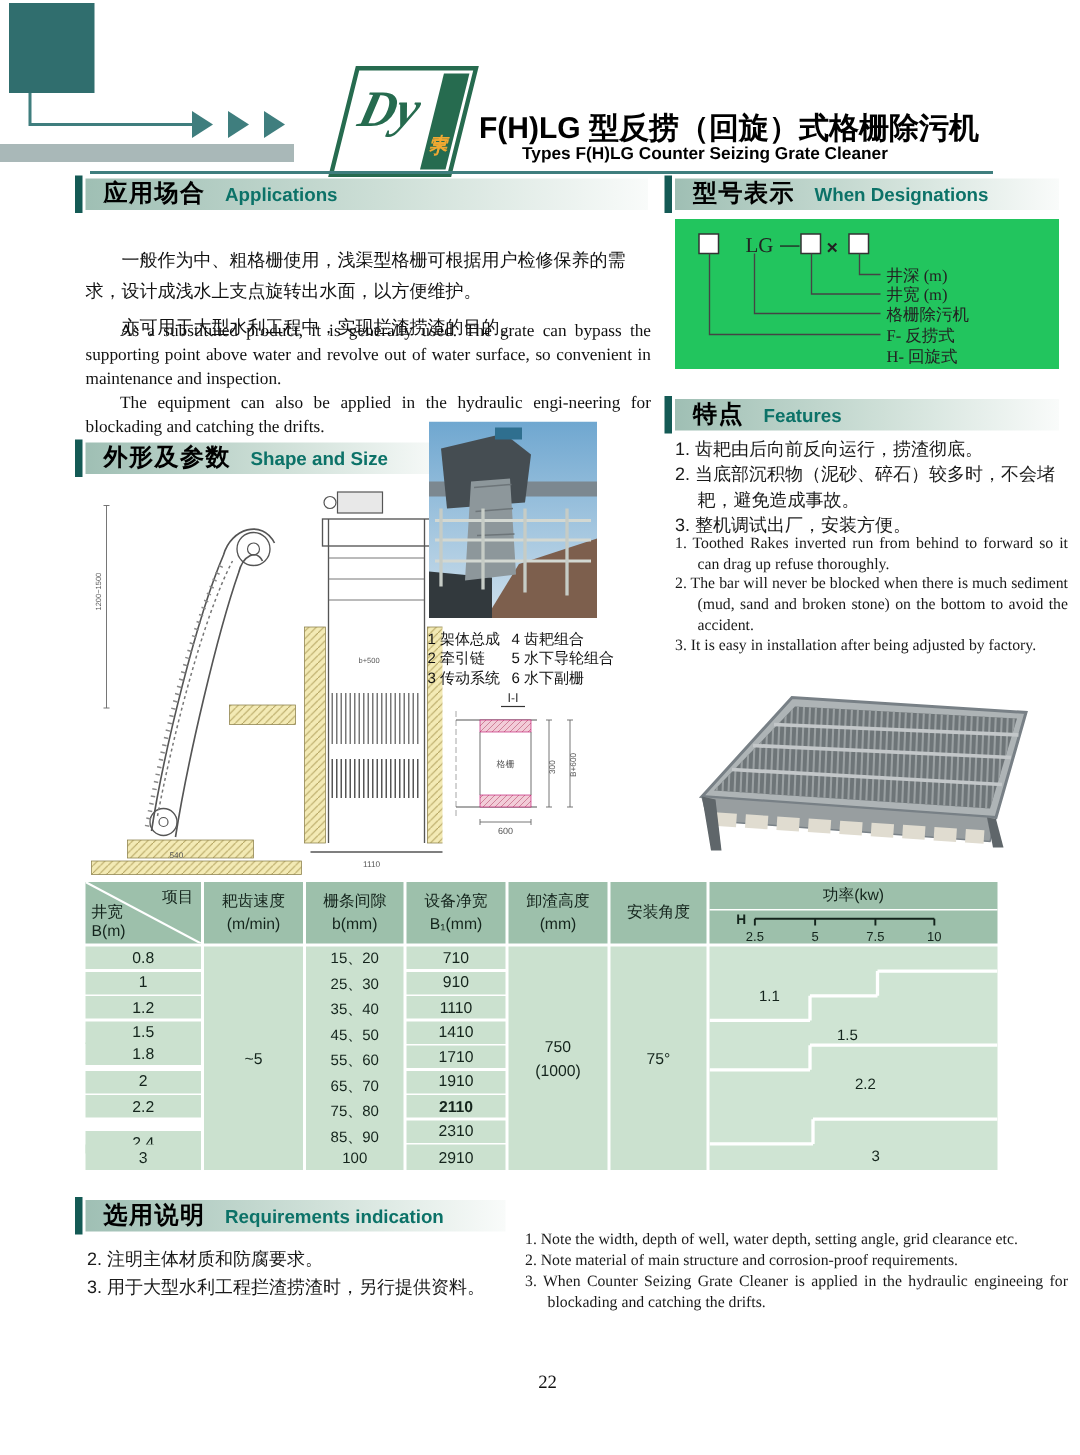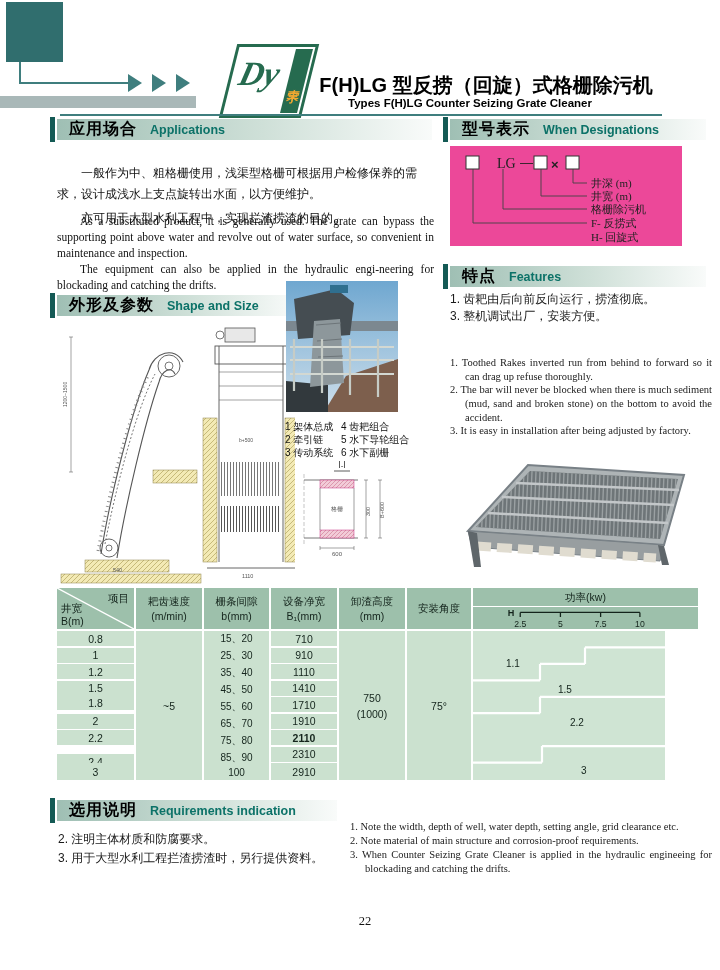--- a/index.html
+++ b/index.html
@@ -29,21 +29,21 @@
            background:linear-gradient(90deg,#9fbfb4 0%,#cfe0d8 55%,#f9fbfa 100%);}
   .sec-accent{position:absolute;left:-7px;top:-2px;width:5px;height:25px;background:#145a55;}
   .sec-cn{font-size:16px;font-weight:bold;color:#000;margin-left:12px;letter-spacing:1px;white-space:nowrap;}
   .sec-en{font-size:12.5px;font-weight:bold;color:#0c7268;margin-left:13px;white-space:nowrap;}
 
   .cn-p{font-size:12px;line-height:1.72;text-indent:2em;color:#111;margin-top:20px;}
   .en-p{font-size:11.5px;line-height:1.38;text-indent:2em;color:#111;text-align:justify;}
   .list-item{padding-left:15px;text-indent:-15px;}
 
   
-  .model-box{left:450px;top:146px;width:232px;height:100px;background:#ec4899;}
+  .model-box{left:450px;top:146px;width:256px;height:100px;background:#22c55e;}
 
   
   .th{position:absolute;top:0;height:41px;background:#9dc0ab;display:flex;flex-direction:column;
       align-items:center;justify-content:center;font-size:10.5px;color:#14241c;line-height:1.35;text-align:center;}
   .cell{position:absolute;width:77px;height:15.2px;background:#cbe1cf;display:flex;align-items:center;
         justify-content:center;font-size:10.5px;color:#14241c;}
   .merged{position:absolute;top:43px;height:149px;background:#cbe1cf;display:flex;flex-direction:column;
           align-items:center;justify-content:center;font-size:10.5px;color:#14241c;text-align:center;}
   .note-line{font-size:11px;color:#111;}
   .foot-num{font-size:12.5px;color:#111;text-align:center;}
@@ -103,20 +103,21 @@
     </svg>
   </div>
 
   <div class="abs sec-bar" style="left:450px;top:266px;width:256px;">
     <span class="sec-accent"></span>
     <span class="sec-cn">特点</span>
     <span class="sec-en">Features</span>
   </div>
   <div class="abs" style="left:450px;top:291px;width:258px;font-size:12px;line-height:1.42;">
     <div class="list-item">1. 齿耙由后向前反向运行，捞渣彻底。</div>
+    <div class="list-item">2. 当底部沉积物（泥砂、碎石）较多时，不会堵耙，避免造成事故。</div>
     <div class="list-item">3. 整机调试出厂，安装方便。</div>
   </div>
   <div class="abs serif" style="left:450px;top:356px;width:262px;font-size:10.5px;line-height:1.3;text-align:justify;">
     <div class="list-item">1. Toothed Rakes inverted run from behind to forward so it can drag up refuse thoroughly.</div>
     <div class="list-item">2. The bar will never be blocked when there is much sediment (mud, sand and broken stone) on the bottom to avoid the accident.</div>
     <div class="list-item">3. It is easy in installation after being adjusted by factory.</div>
   </div>
 
   <div class="abs sec-bar" style="left:57px;top:295px;width:240px;">
     <span class="sec-accent"></span>
@@ -259,21 +260,21 @@
       <span>设备净宽</span>
       <span>B₁(mm)</span>
     </div>
     <div class="th" style="left:282px;width:66px;">
       <span>卸渣高度</span>
       <span>(mm)</span>
     </div>
     <div class="th" style="left:350px;width:64px;">
       <span>安装角度</span>
     </div>
-    <div class="th" style="left:416px;width:225px;justify-content:flex-start;padding-top:2px;box-sizing:border-box;">
+    <div class="th" style="left:416px;width:192px;justify-content:flex-start;padding-top:2px;box-sizing:border-box;">
       <span>功率(kw)</span>
       <div style="width:100%;height:1px;background:#fff;margin-top:2px;"></div>
       <svg width="192" height="24" viewBox="0 0 192 24">
         <text x="14" y="10" font-size="10" font-weight="bold" text-anchor="middle" fill="#14241c">H</text>
         <path d="M24,6 H155 M24,6 V11 M68,6 V11 M112,6 V11 M155,6 V11" fill="none" stroke="#14241c" stroke-width="1.4"></path>
         <text x="24" y="22" font-size="9.5" text-anchor="middle" fill="#14241c">2.5</text>
         <text x="68" y="22" font-size="9.5" text-anchor="middle" fill="#14241c">5</text>
         <text x="112" y="22" font-size="9.5" text-anchor="middle" fill="#14241c">7.5</text>
         <text x="155" y="22" font-size="9.5" text-anchor="middle" fill="#14241c">10</text>
       </svg>

